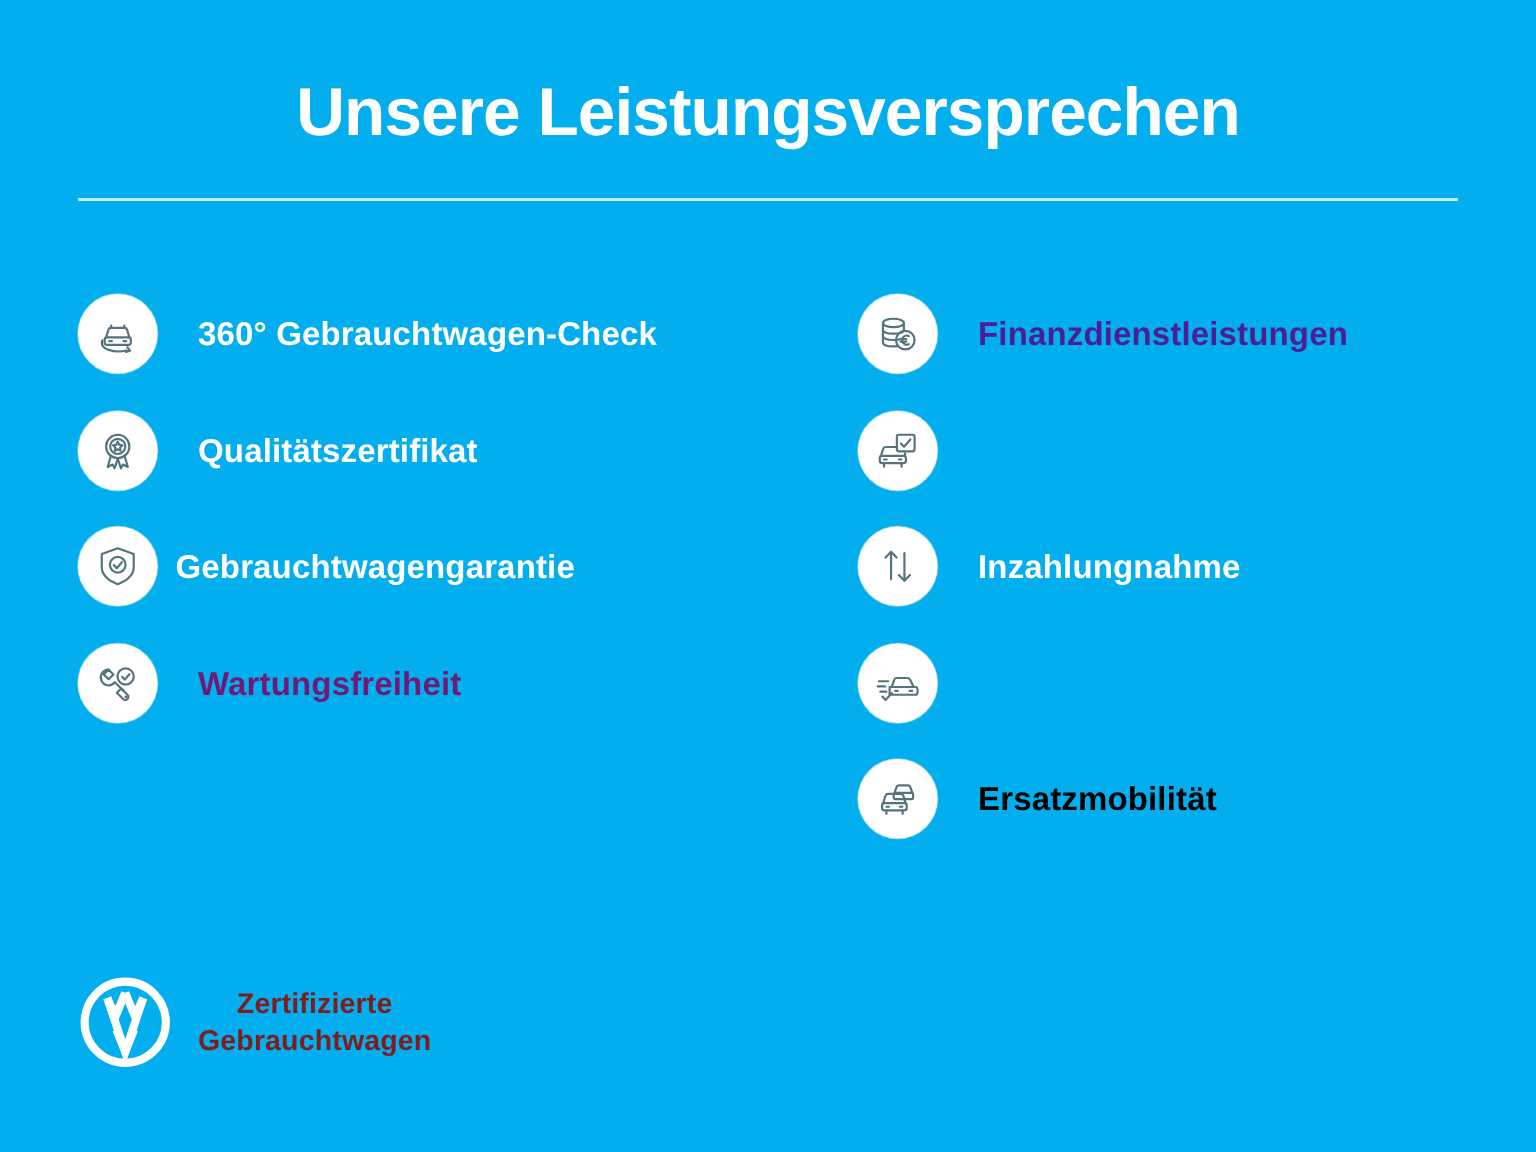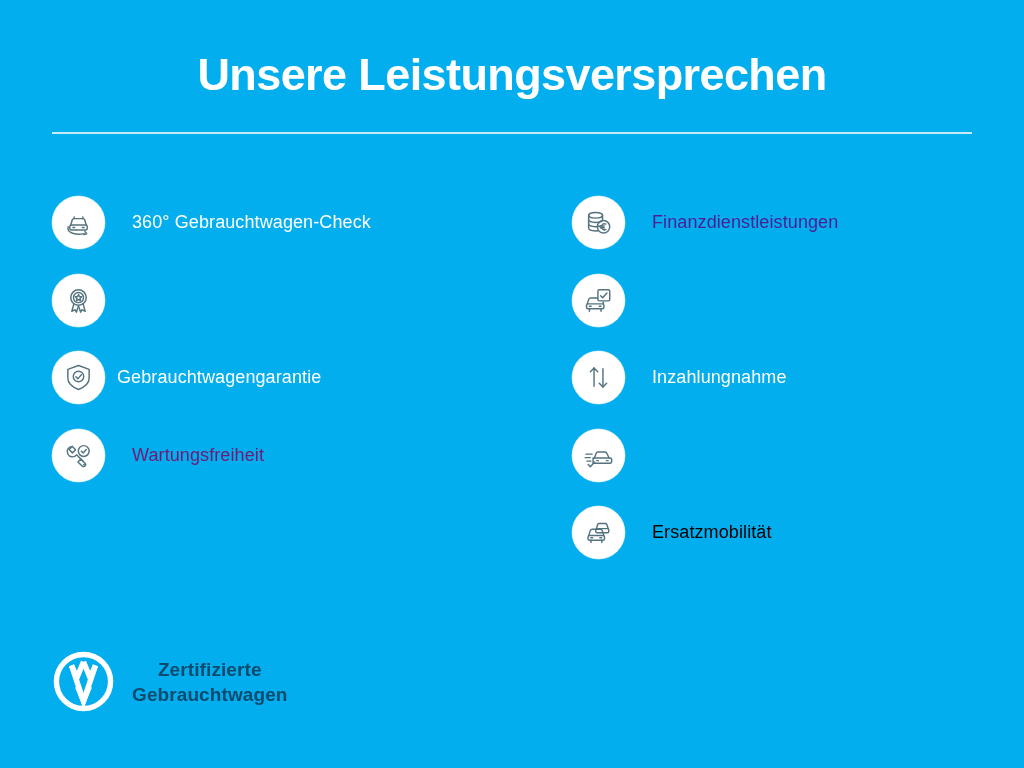--- a/index.html
+++ b/index.html
@@ -102,23 +102,23 @@
     stroke-linejoin: round;
     fill: none;
   }
   .icon-badge svg .solid {
     fill: #54737f;
     stroke: none;
   }
 
   .feature-label {
     margin-left: 27px;
-    font-size: 18px;
+    font-size: 22px;
     line-height: 53px;
-    font-weight: 400;
+    font-weight: 700;
     color: #ffffff;
     white-space: nowrap;
     letter-spacing: .1px;
   }
 
   
   .brand {
     position: absolute;
     left: 52px;
     top: 650px;
@@ -187,20 +187,21 @@
       <div class="feature-item">
         <span class="icon-badge" style="background: rgb(255, 255, 255);">
           <svg viewBox="0 0 32 32" aria-hidden="true">
             <circle cx="16" cy="13" r="8" style="stroke: rgb(84, 115, 127);"></circle>
             <circle cx="16" cy="13" r="5.2" style="stroke: rgb(84, 115, 127);"></circle>
             <path d="M16 9.8 l1 2.1 l2.3 .3 l-1.7 1.6 l.4 2.3 l-2-1.1 l-2 1.1 l.4-2.3 l-1.7-1.6 l2.3-.3 z" style="stroke: rgb(84, 115, 127);"></path>
             <path d="M11.2 19.6 L9.1 27.2 l3.3-1.7 l1.4 2.6 l2.1-6.3" style="stroke: rgb(84, 115, 127);"></path>
             <path d="M20.8 19.6 L22.9 27.2 l-3.3-1.7 l-1.4 2.6 l-2.1-6.3" style="stroke: rgb(84, 115, 127);"></path>
           </svg>
         </span>
+        <span class="feature-label" style="color: rgb(255, 255, 255);">Qualitätszertifikat</span>
       </div>
 
       <div class="feature-item">
         <span class="icon-badge" style="background: rgb(255, 255, 255);">
           <svg viewBox="0 0 32 32" aria-hidden="true">
             <path d="M16 3.6 L27 7.6 v9 q0 7.6 -11 11.8 q-11 -4.2 -11 -11.8 v-9 z" style="stroke: rgb(84, 115, 127);"></path>
             <circle cx="16" cy="15" r="5.4" style="stroke: rgb(84, 115, 127);"></circle>
             <path d="M13.3 15.2 l2 2.2 l3.6 -4.2" style="stroke: rgb(84, 115, 127);"></path>
           </svg>
         </span>
@@ -299,19 +300,19 @@
   <div class="brand">
     <span class="vw-logo">
       <svg viewBox="0 0 64 64" aria-hidden="true">
         <circle class="ring" cx="32" cy="32" r="27.5"></circle>
         <path class="mark" d="M32 12 L38.6 28 L44.2 15.6"></path>
         <path class="mark" d="M19.8 15.6 L25.4 28 L32 12"></path>
         <path class="mark" d="M19.8 15.6 L32 52 L38 37"></path>
         <path class="mark" d="M26 37 L32 52 L44.2 15.6"></path>
       </svg>
     </span>
-    <span class="brand-text" style="color: #0c4a6e;">
+    <span class="brand-text" style="color: #7f1d1d;">
       <div>Zertifizierte</div>
       <div>Gebrauchtwagen</div>
     </span>
   </div>
 
 </div>
 
 </body></html>

